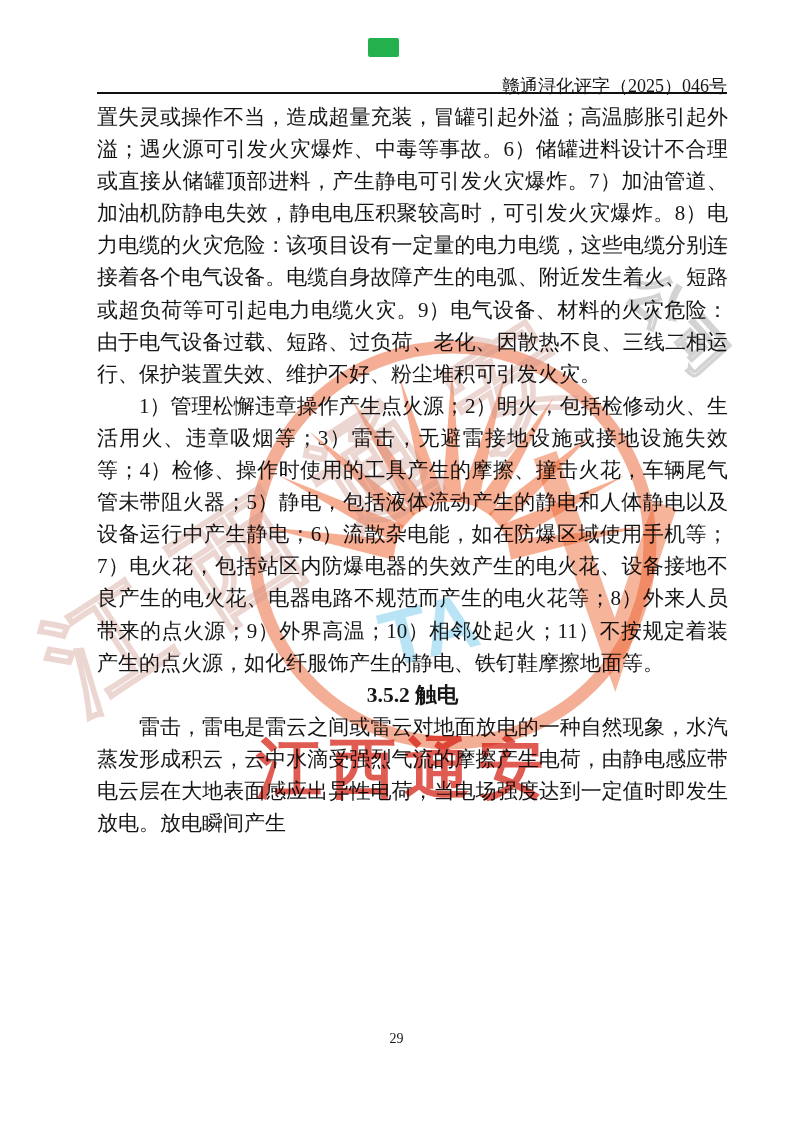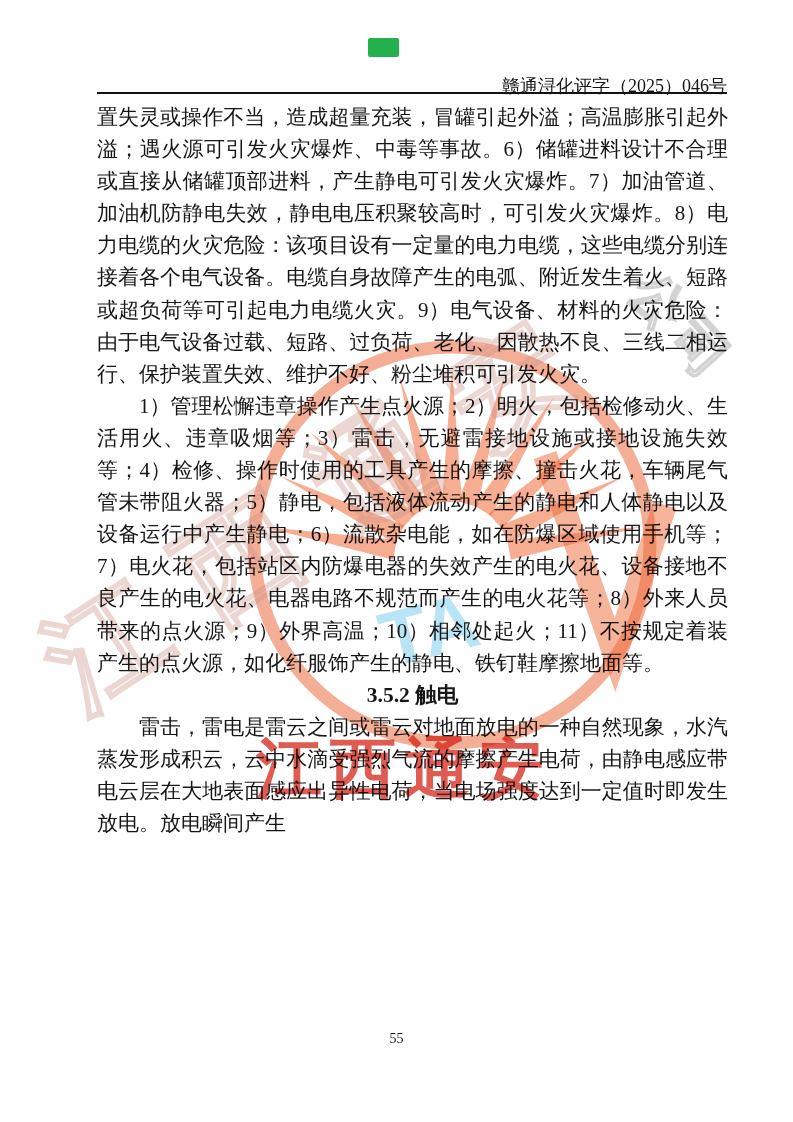--- a/index.html
+++ b/index.html
@@ -109,15 +109,15 @@
       <path d="M545 455 L615 655 L665 505" fill="none" stroke="rgba(238,105,55,0.5)" stroke-width="24" stroke-linejoin="miter"></path>
 
       <text x="388" y="668" font-size="78" font-weight="bold" font-family="Liberation Sans, DejaVu Sans, sans-serif" fill="rgba(138,210,238,0.6)" transform="rotate(-14 388 668)">TA</text>
     </svg>
 
     <div class="wm-diag-text">江西通安</div>
     <div class="wm-arc-text">公司</div>
     <div class="wm-red-text">江西通安</div>
   </div>
 
-  <div class="footer">55</div>
+  <div class="footer">29</div>
 
 </div>
 
 </body></html>

